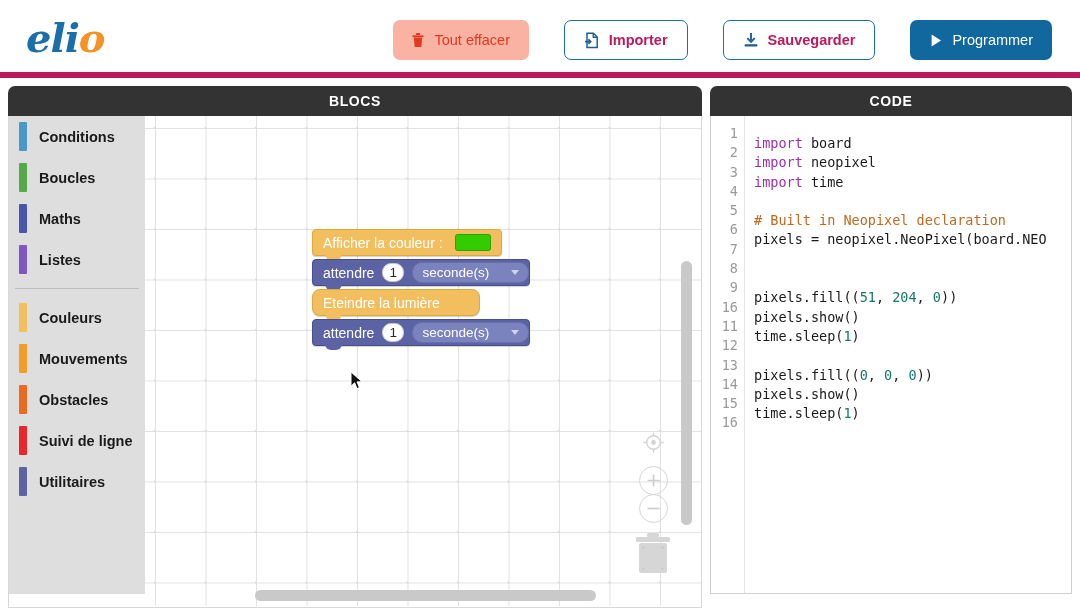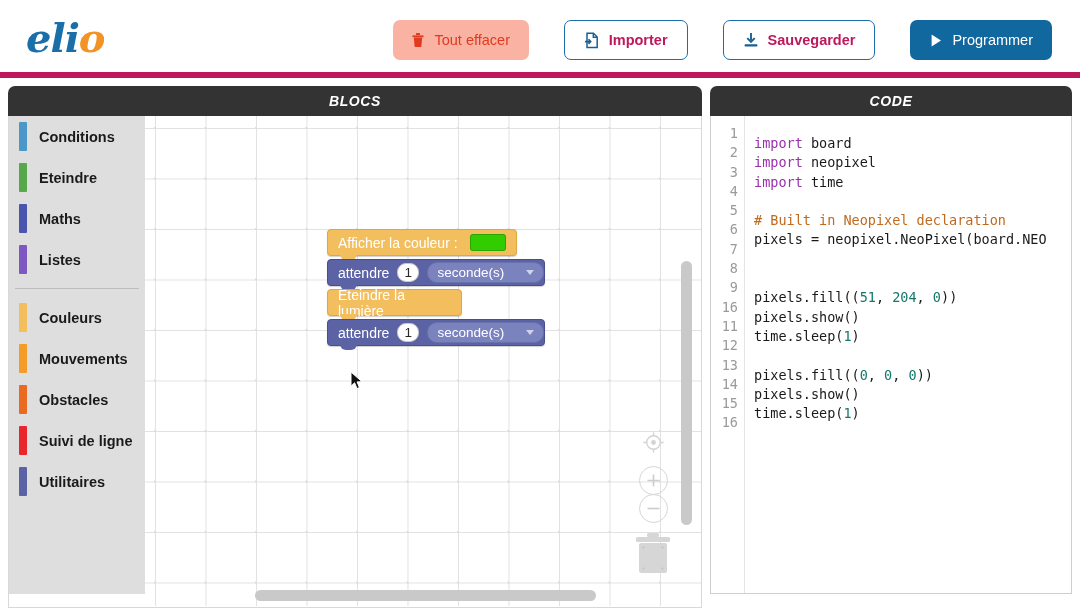--- a/index.html
+++ b/index.html
@@ -64,21 +64,20 @@
 
   
   .panel-head {
     background: #333333;
     color: #ffffff;
     font-size: 14px;
     font-weight: 700;
     letter-spacing: 0.6px;
     display: flex; align-items: center; justify-content: center;
     border-radius: 7px 7px 0 0;
-    font-style: italic;
   }
 
   
   .blocks-panel {
     position: absolute; left: 8px; top: 86px;
     width: 694px; height: 522px;
   }
   .blocks-head {
     position: absolute; left: 0; top: 0; width: 694px; height: 30px;
   }
@@ -144,21 +143,20 @@
   }
   .blk {
     position: relative;
     display: flex; align-items: center;
     color: #ffffff;
     font-size: 14px;
     border-radius: 4px;
     padding: 0 10px;
     height: 27px;
     box-shadow: 0 1px 1px rgba(0,0,0,0.18);
-    margin-left: 15px;
   }
   .blk-gold {
     background: #F2BE5E;
     border: 1px solid #dda93f;
     color: #ffffff;
   }
   .blk-indigo {
     background: #5B63A5;
     border: 1px solid #474f8c;
     color: #ffffff;
@@ -169,21 +167,21 @@
     position: absolute;
     left: 12px; bottom: -5px;
     width: 17px; height: 6px;
     border-radius: 0 0 7px 7px;
   }
   .blk-gold::after { background: #F2BE5E; }
   .blk-indigo::after { background: #5B63A5; }
 
   .blk-1 { width: 190px; }
   .blk-2 { width: 218px; }
-  .blk-3 { width: 135px; }
+  .blk-3 { width: 168px; border-radius: 8px; }
   .blk-4 { width: 218px; }
 
   .swatch {
     width: 36px; height: 17px;
     border-radius: 3px;
     margin-left: 12px;
     border: 1px solid rgba(0,0,0,0.18);
   }
   .num-field {
     background: #ffffff;
@@ -372,21 +370,21 @@
   <div class="blocks-body">
 
     <div class="toolbox">
 
       <div class="tb-item">
         <span class="tb-bar" style="background:#4C97C9"></span>
         <span class="tb-label">Conditions</span>
       </div>
       <div class="tb-item">
         <span class="tb-bar" style="background:#56A84B"></span>
-        <span class="tb-label">Eteindre</span>
+        <span class="tb-label">Boucles</span>
       </div>
       <div class="tb-item">
         <span class="tb-bar" style="background:#4A55AF"></span>
         <span class="tb-label">Maths</span>
       </div>
       <div class="tb-item">
         <span class="tb-bar" style="background:#7E57C2"></span>
         <span class="tb-label">Listes</span>
       </div>
 

